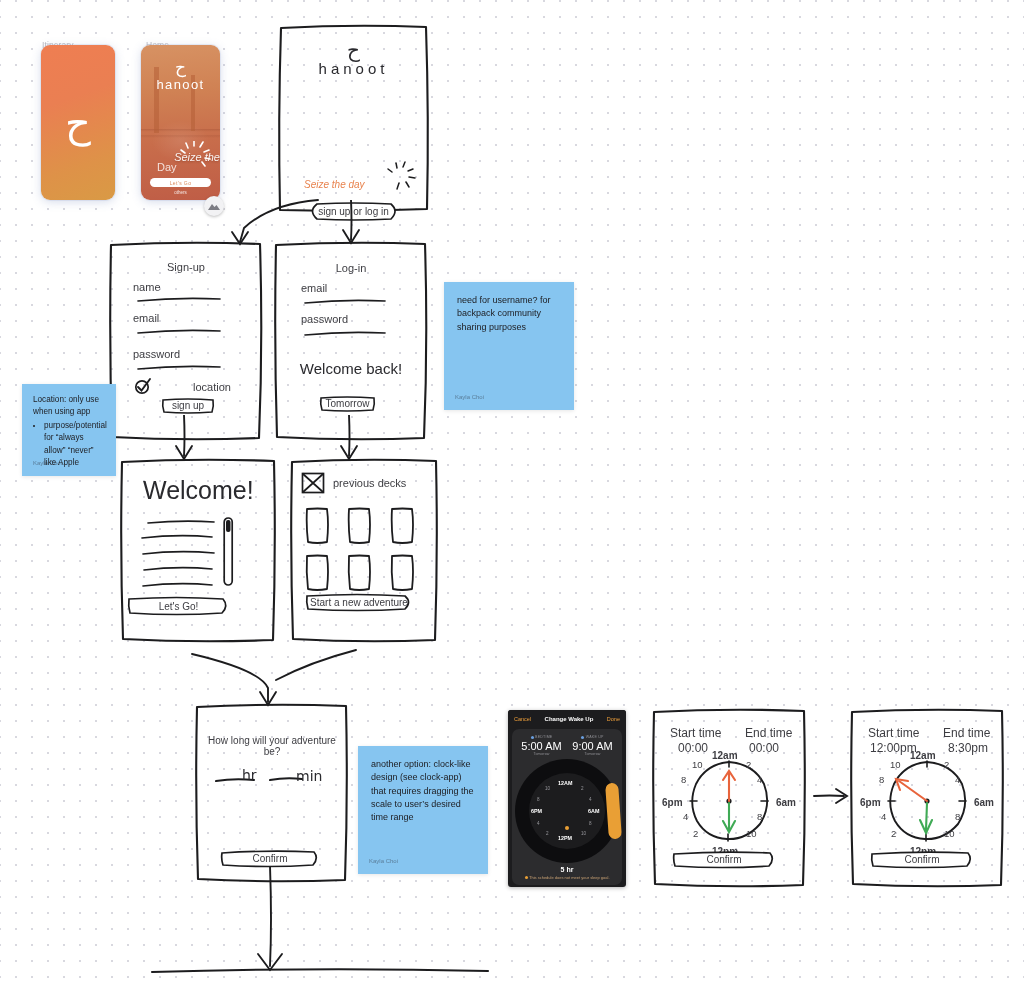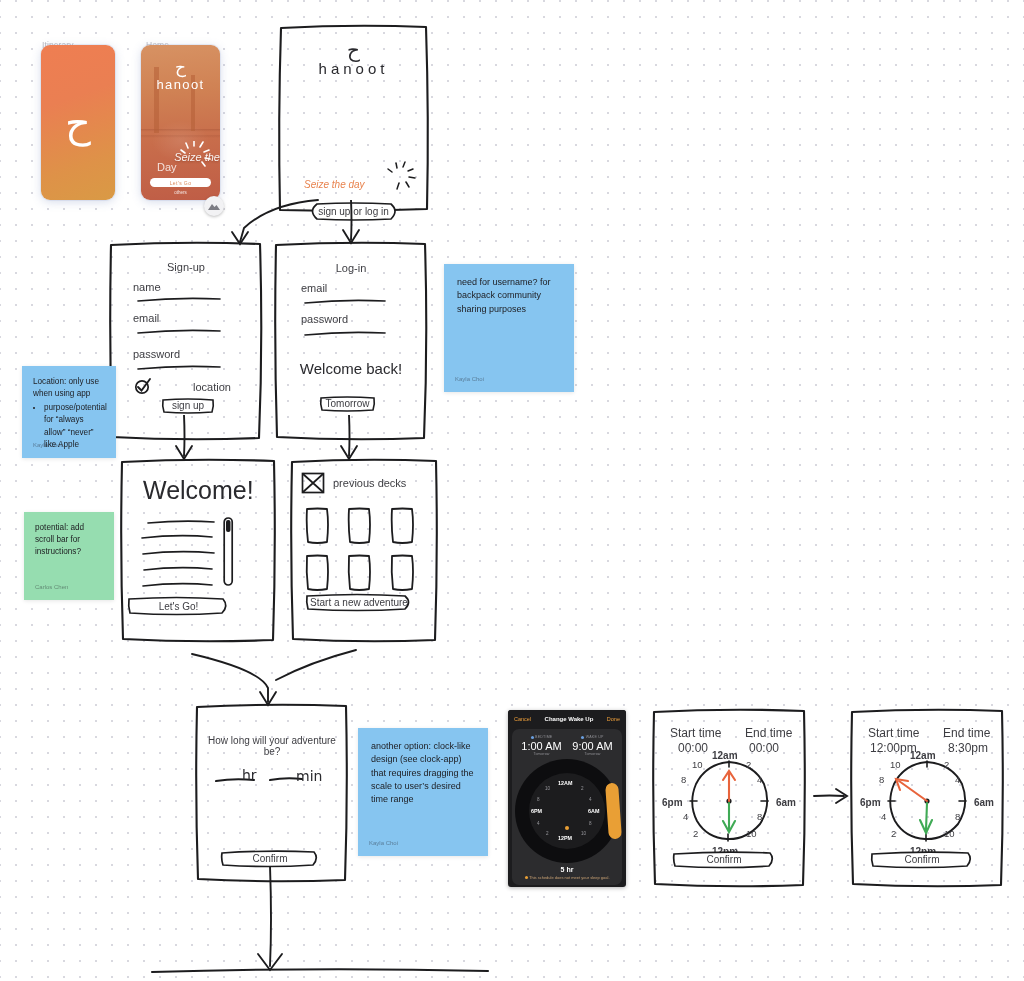--- a/index.html
+++ b/index.html
@@ -92,20 +92,21 @@
     color:#3d3d42; font-size:10px; white-space:nowrap;
   }
   .btn-hand svg { position:absolute; inset:0; overflow:visible; }
   .btn-hand span { position:relative; z-index:2; }
 
   
   .sticky {
     position:absolute; padding:10px 11px;
     font-size:8.2px; line-height:1.48; color:#1d1d21;
     box-shadow:0 1px 4px rgba(0,0,0,.10);
+    margin-top:18px;
   }
   .sticky.blue { background:#86c5f0; }
   .sticky.green { background:#96ddb0; }
   .sticky ul { margin:2px 0 0 11px; }
   .sticky li { margin-top:1px; }
   .sticky .author {
     position:absolute; left:11px; bottom:8px;
     font-size:6px; color:rgba(30,30,40,.45);
   }
 
@@ -396,21 +397,21 @@
       <span class="title">Change Wake Up</span>
       <span class="side">Done</span>
     </div>
     <div class="ios-body">
       <div class="ios-times">
         <div class="ios-t">
           <div class="cap">
               <span class="dot-ic" style="background:#6a9fe0"></span>
               <span>BEDTIME</span>
             </div>
-          <div class="big">1:00 AM</div>
+          <div class="big">5:00 AM</div>
           <div class="sub">Tomorrow</div>
         </div>
         <div class="ios-t">
           <div class="cap">
               <span class="dot-ic" style="background:#6a9fe0"></span>
               <span>WAKE UP</span>
             </div>
           <div class="big">9:00 AM</div>
           <div class="sub">Tomorrow</div>
         </div>
@@ -538,24 +539,20 @@
   </div>
 
   <div class="sticky blue" style="left:22px;top:366px;width:94px;height:92px;">
     <div>Location: only use when using app</div>
     <ul>
         <li>purpose/potential for “always allow” “never” like Apple</li>
       </ul>
     <div class="author">Kayla Choi</div>
   </div>
 
-  <div class="sticky green" style="left:24px;top:512px;width:90px;height:88px;">
-    <div>potential: add scroll bar for instructions?</div>
-    <div class="author">Carlos Chen</div>
-  </div>
 
   <div class="sticky blue" style="left:444px;top:264px;width:130px;height:128px;padding:12px 13px;font-size:9px;">
     <div>need for username? for backpack community sharing purposes</div>
     <div class="author">Kayla Choi</div>
   </div>
 
   <div class="sticky blue" style="left:358px;top:728px;width:130px;height:128px;padding:12px 13px;font-size:9px;">
     <div>another option: clock-like design (see clock-app) that requires dragging the scale to user’s desired time range</div>
     <div class="author">Kayla Choi</div>
   </div>

